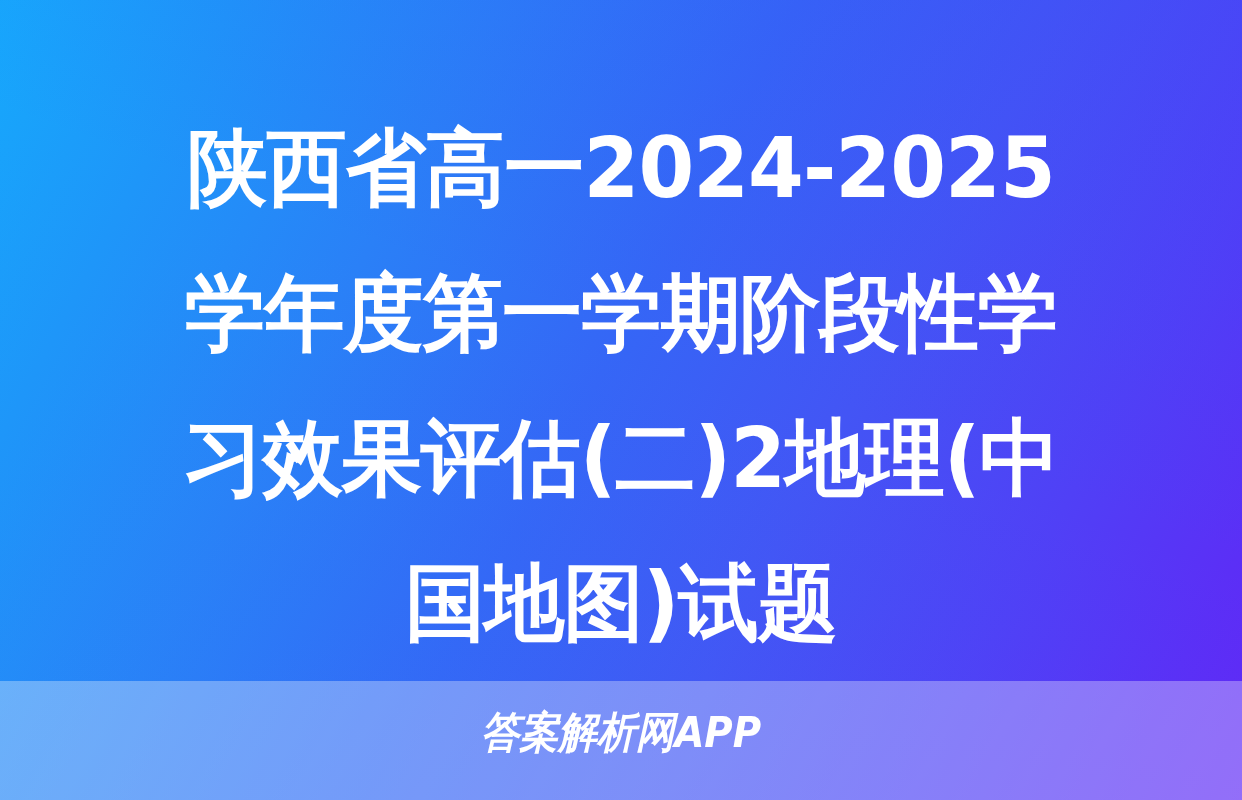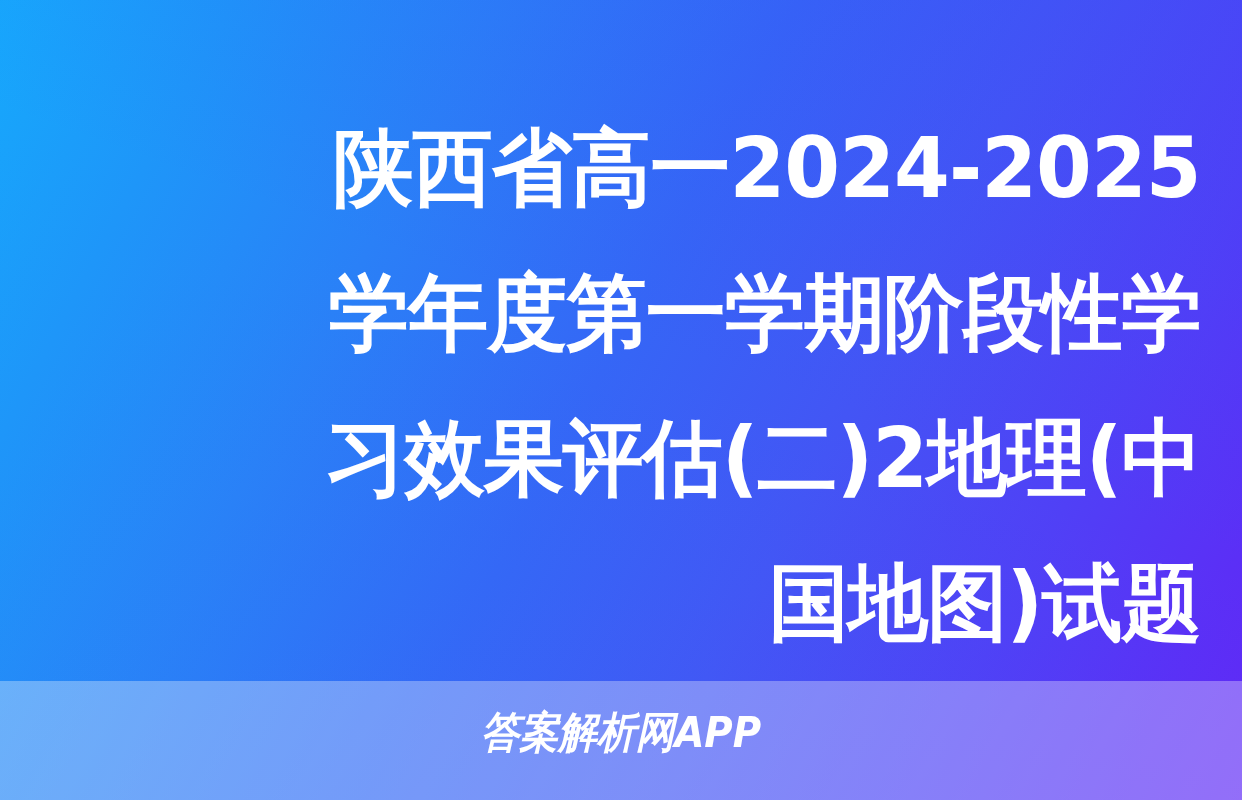--- a/index.html
+++ b/index.html
@@ -40,21 +40,21 @@
         rgba(30,150,250,0.10) 100%);
     pointer-events: none;
   }
 
   #title-block {
     position: absolute;
     left: 0;
     right: 0;
     top: 96px;
     z-index: 3;
-    text-align: right;
+    text-align: center;
     padding: 0 14px;
   }
 
   .title-line {
     display: block;
     color: #ffffff;
     font-family: "DejaVu Sans", "Liberation Sans", sans-serif;
     font-size: 84px;
     line-height: 145px;
     font-weight: 700;

